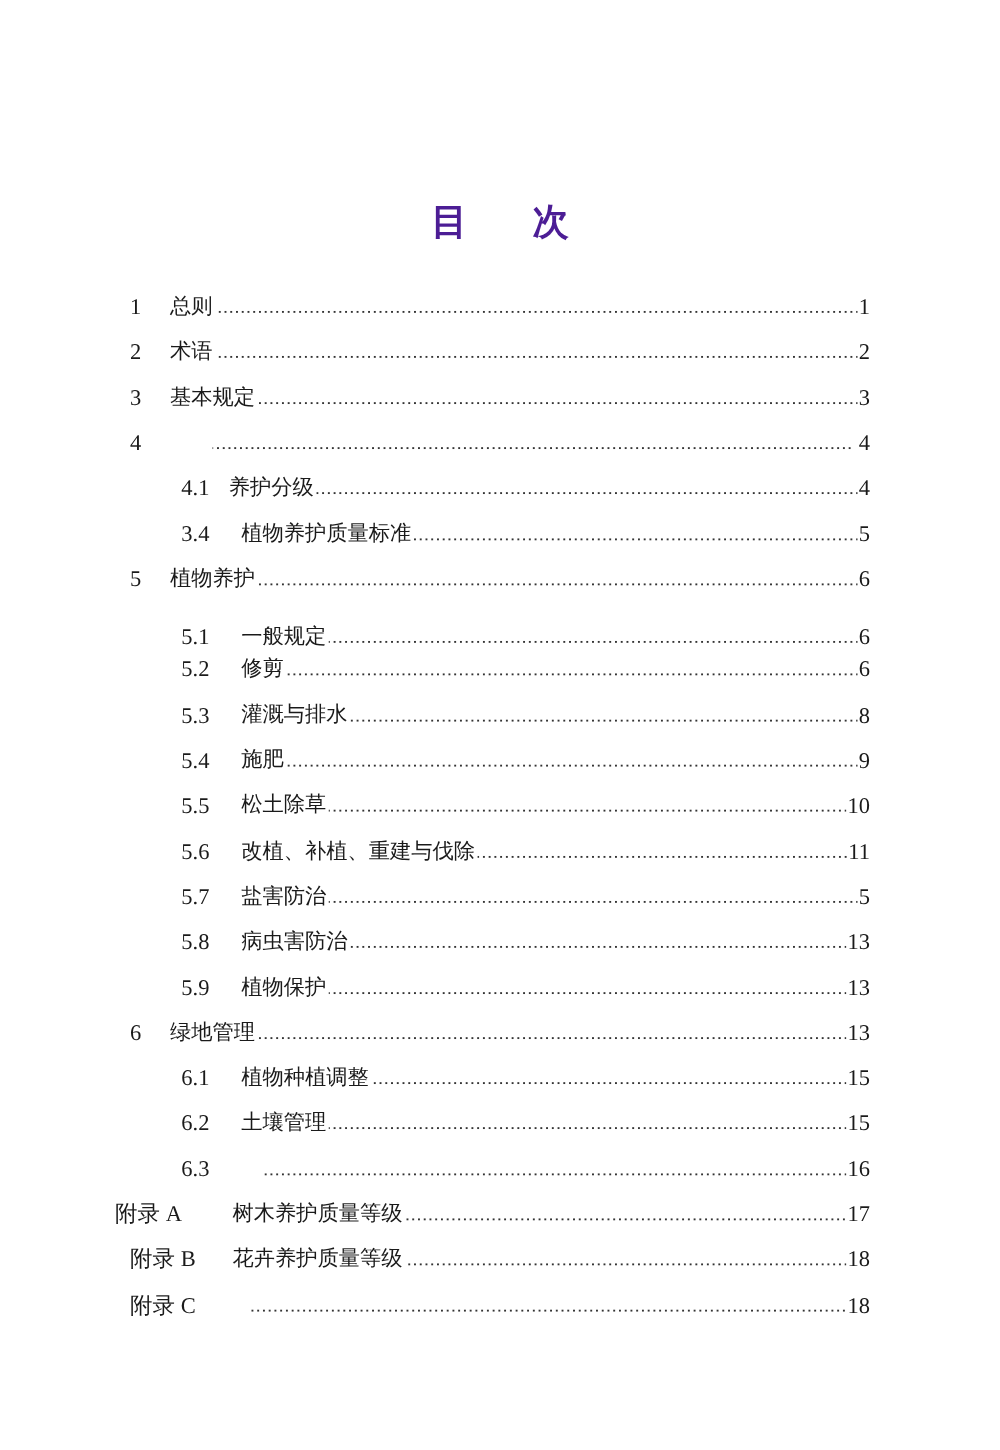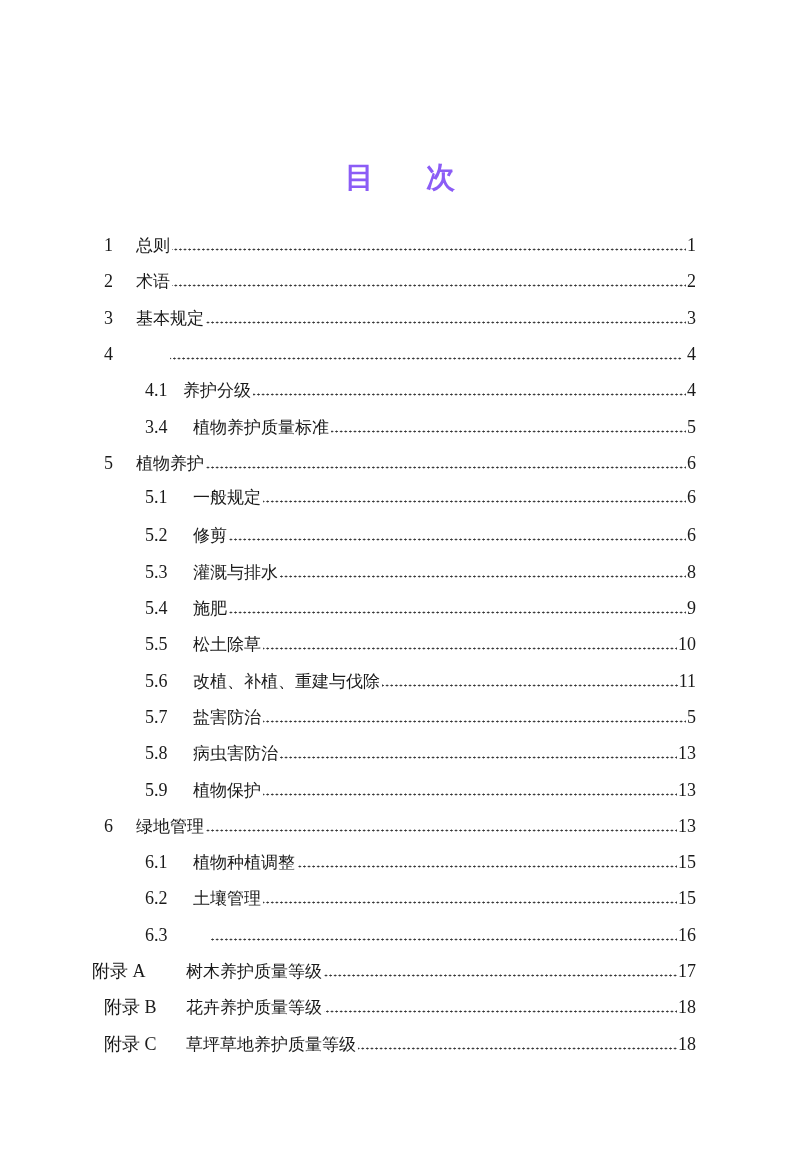--- a/index.html
+++ b/index.html
@@ -18,21 +18,21 @@
     .page-title {
       position: absolute;
       top: 158px;
       left: 0;
       width: 800px;
       text-align: center;
       font-size: 29px;
       font-weight: bold;
       letter-spacing: 0;
       font-family: "DejaVu Serif", "Liberation Serif", serif;
-      color: #8b5cf6;
+      color: #4c1d95;
     }
     .page-title .gap {
       display: inline-block;
       width: 52px;
     }
     .toc {
       position: absolute;
       top: 231px;
       left: 0;
       width: 800px;
@@ -127,21 +127,21 @@
     <span class="page">5</span>
   </div>
 
   <div class="toc-row" style="top:217.8px">
     <span class="num" style="left:104px">5</span>
     <span class="title" style="left:136px">植物养护</span>
     <span class="leader" style="left:170px"></span>
     <span class="page">6</span>
   </div>
 
-  <div class="toc-row" style="top:252px">
+  <div class="toc-row" style="top:264px">
     <span class="num" style="left:145px">5.1</span>
     <span class="title" style="left:193px">一般规定</span>
     <span class="leader" style="left:210px"></span>
     <span class="page">6</span>
   </div>
 
   <div class="toc-row" style="top:290.4px">
     <span class="num" style="left:145px">5.2</span>
     <span class="title" style="left:193px">修剪</span>
     <span class="leader" style="left:210px"></span>
@@ -233,18 +233,17 @@
 
   <div class="toc-row" style="top:762.3px">
     <span class="num" style="left:104px">附录 B</span>
     <span class="title" style="left:186px">花卉养护质量等级</span>
     <span class="leader" style="left:200px"></span>
     <span class="page">18</span>
   </div>
 
   <div class="toc-row" style="top:798.6px">
     <span class="num" style="left:104px">附录 C</span>
-    <span class="title" style="left:186px">草坪草地养护质量等级</span>
     <span class="leader" style="left:200px; right:118px"></span>
     <span class="page">18</span>
   </div>
 
 </div>
 
 </body></html>

